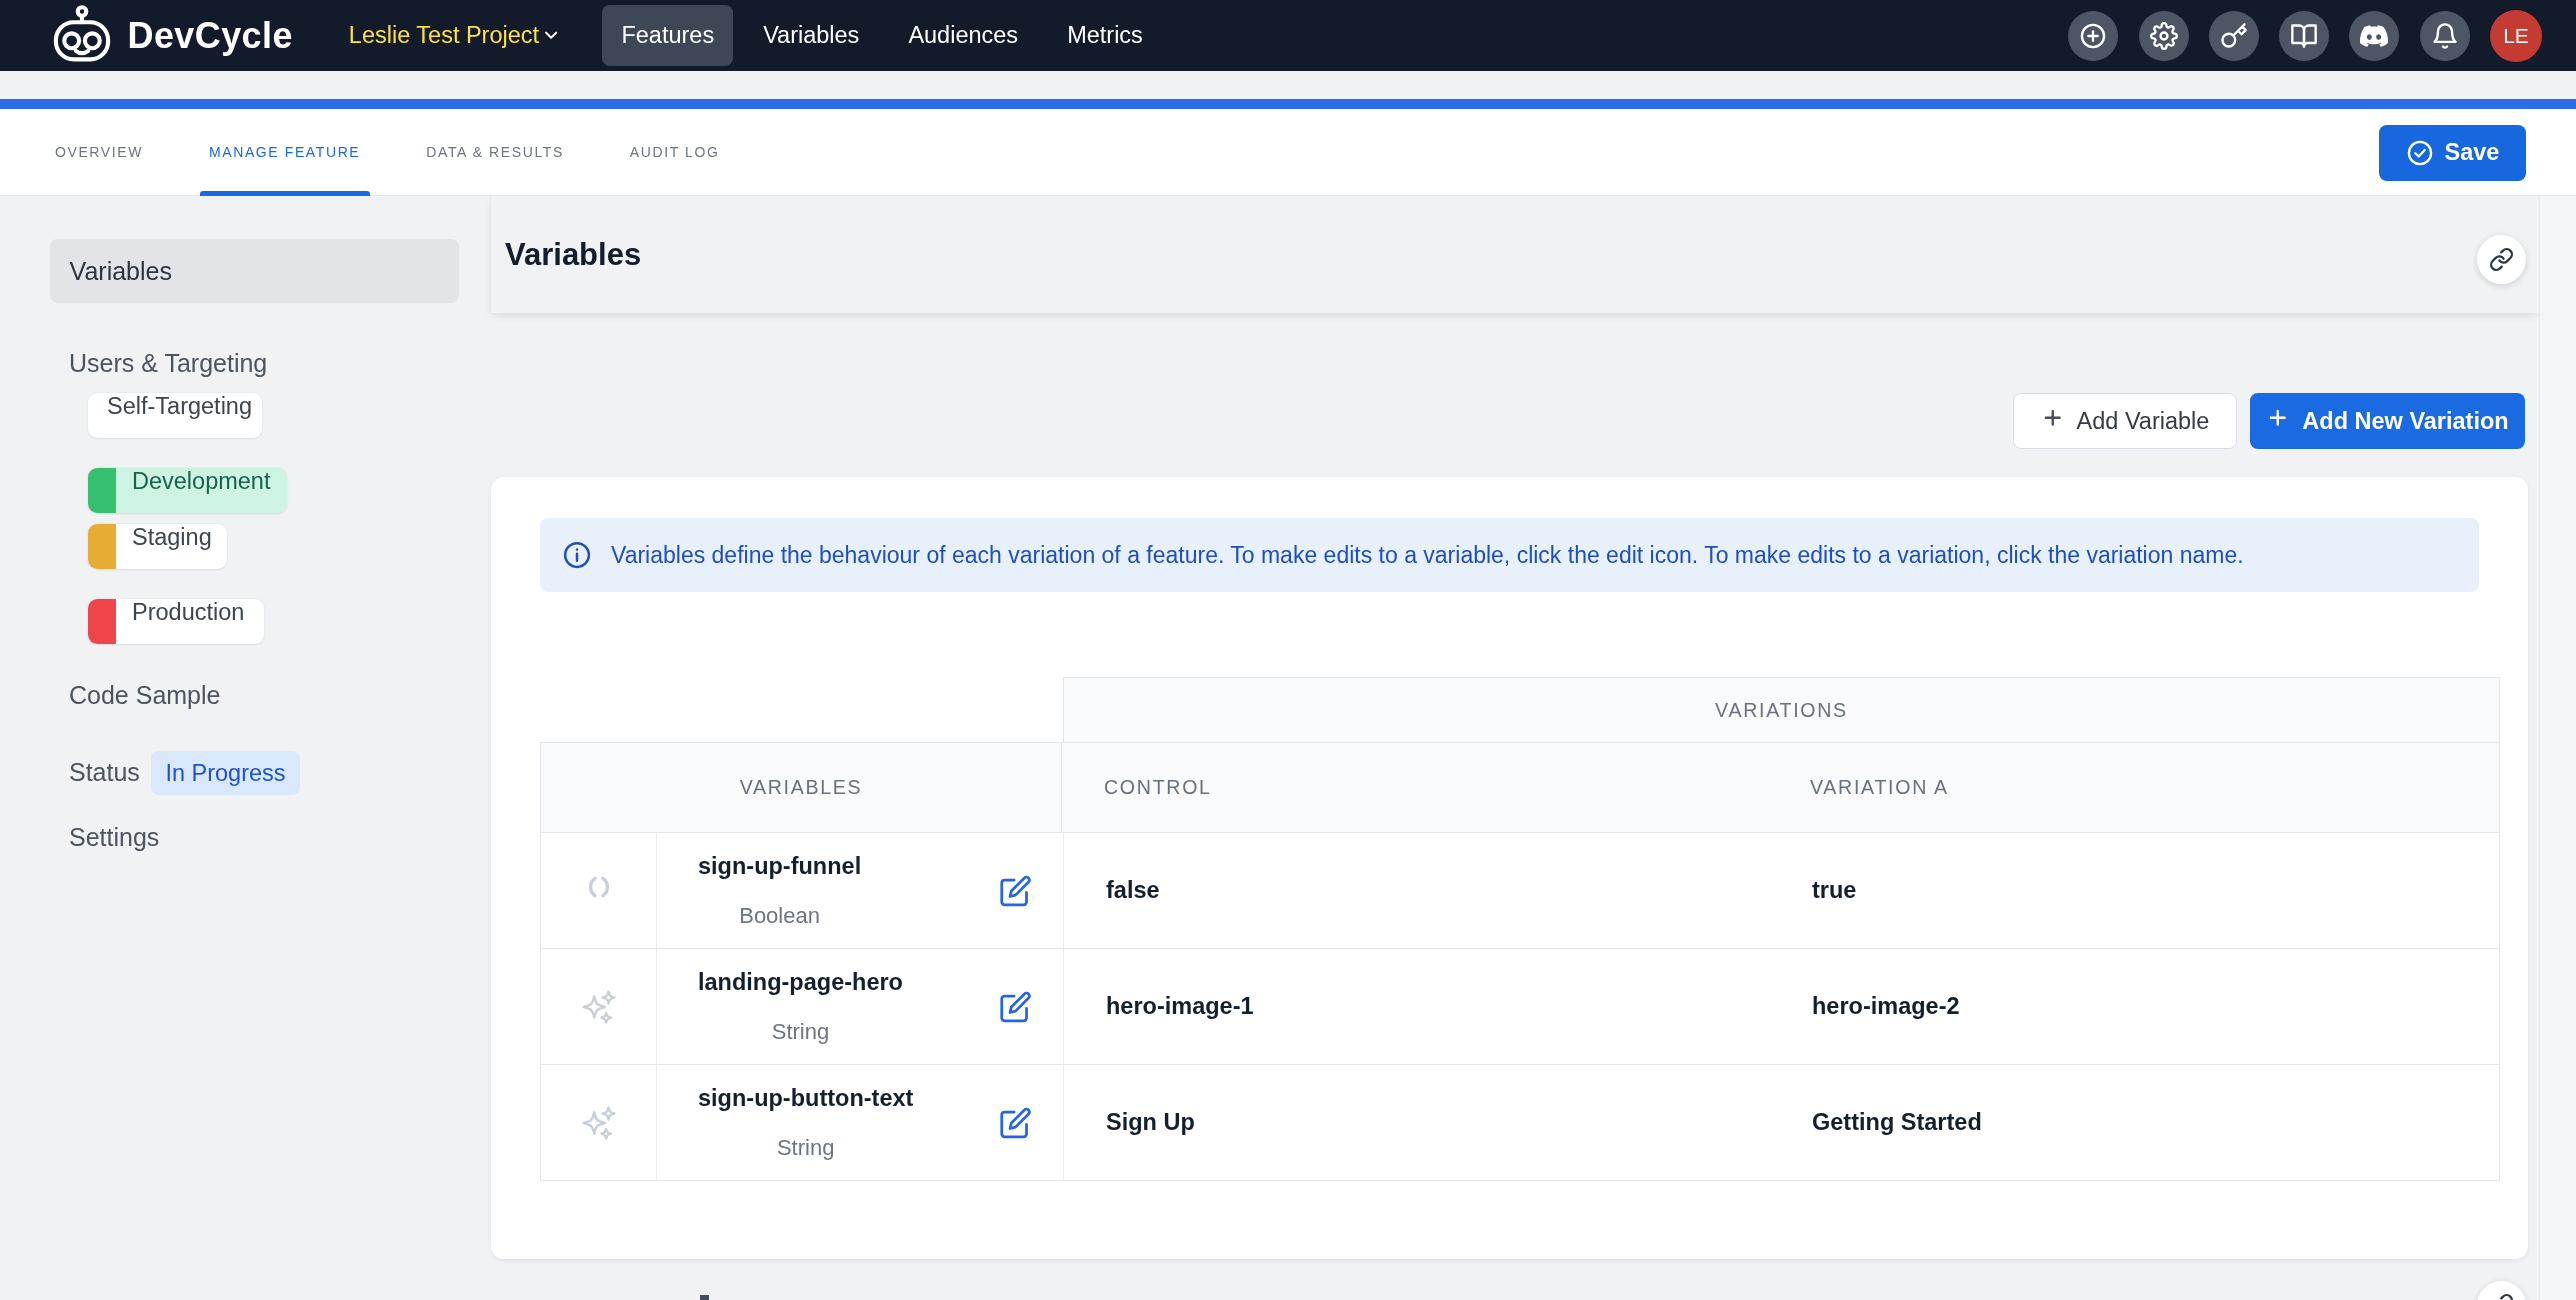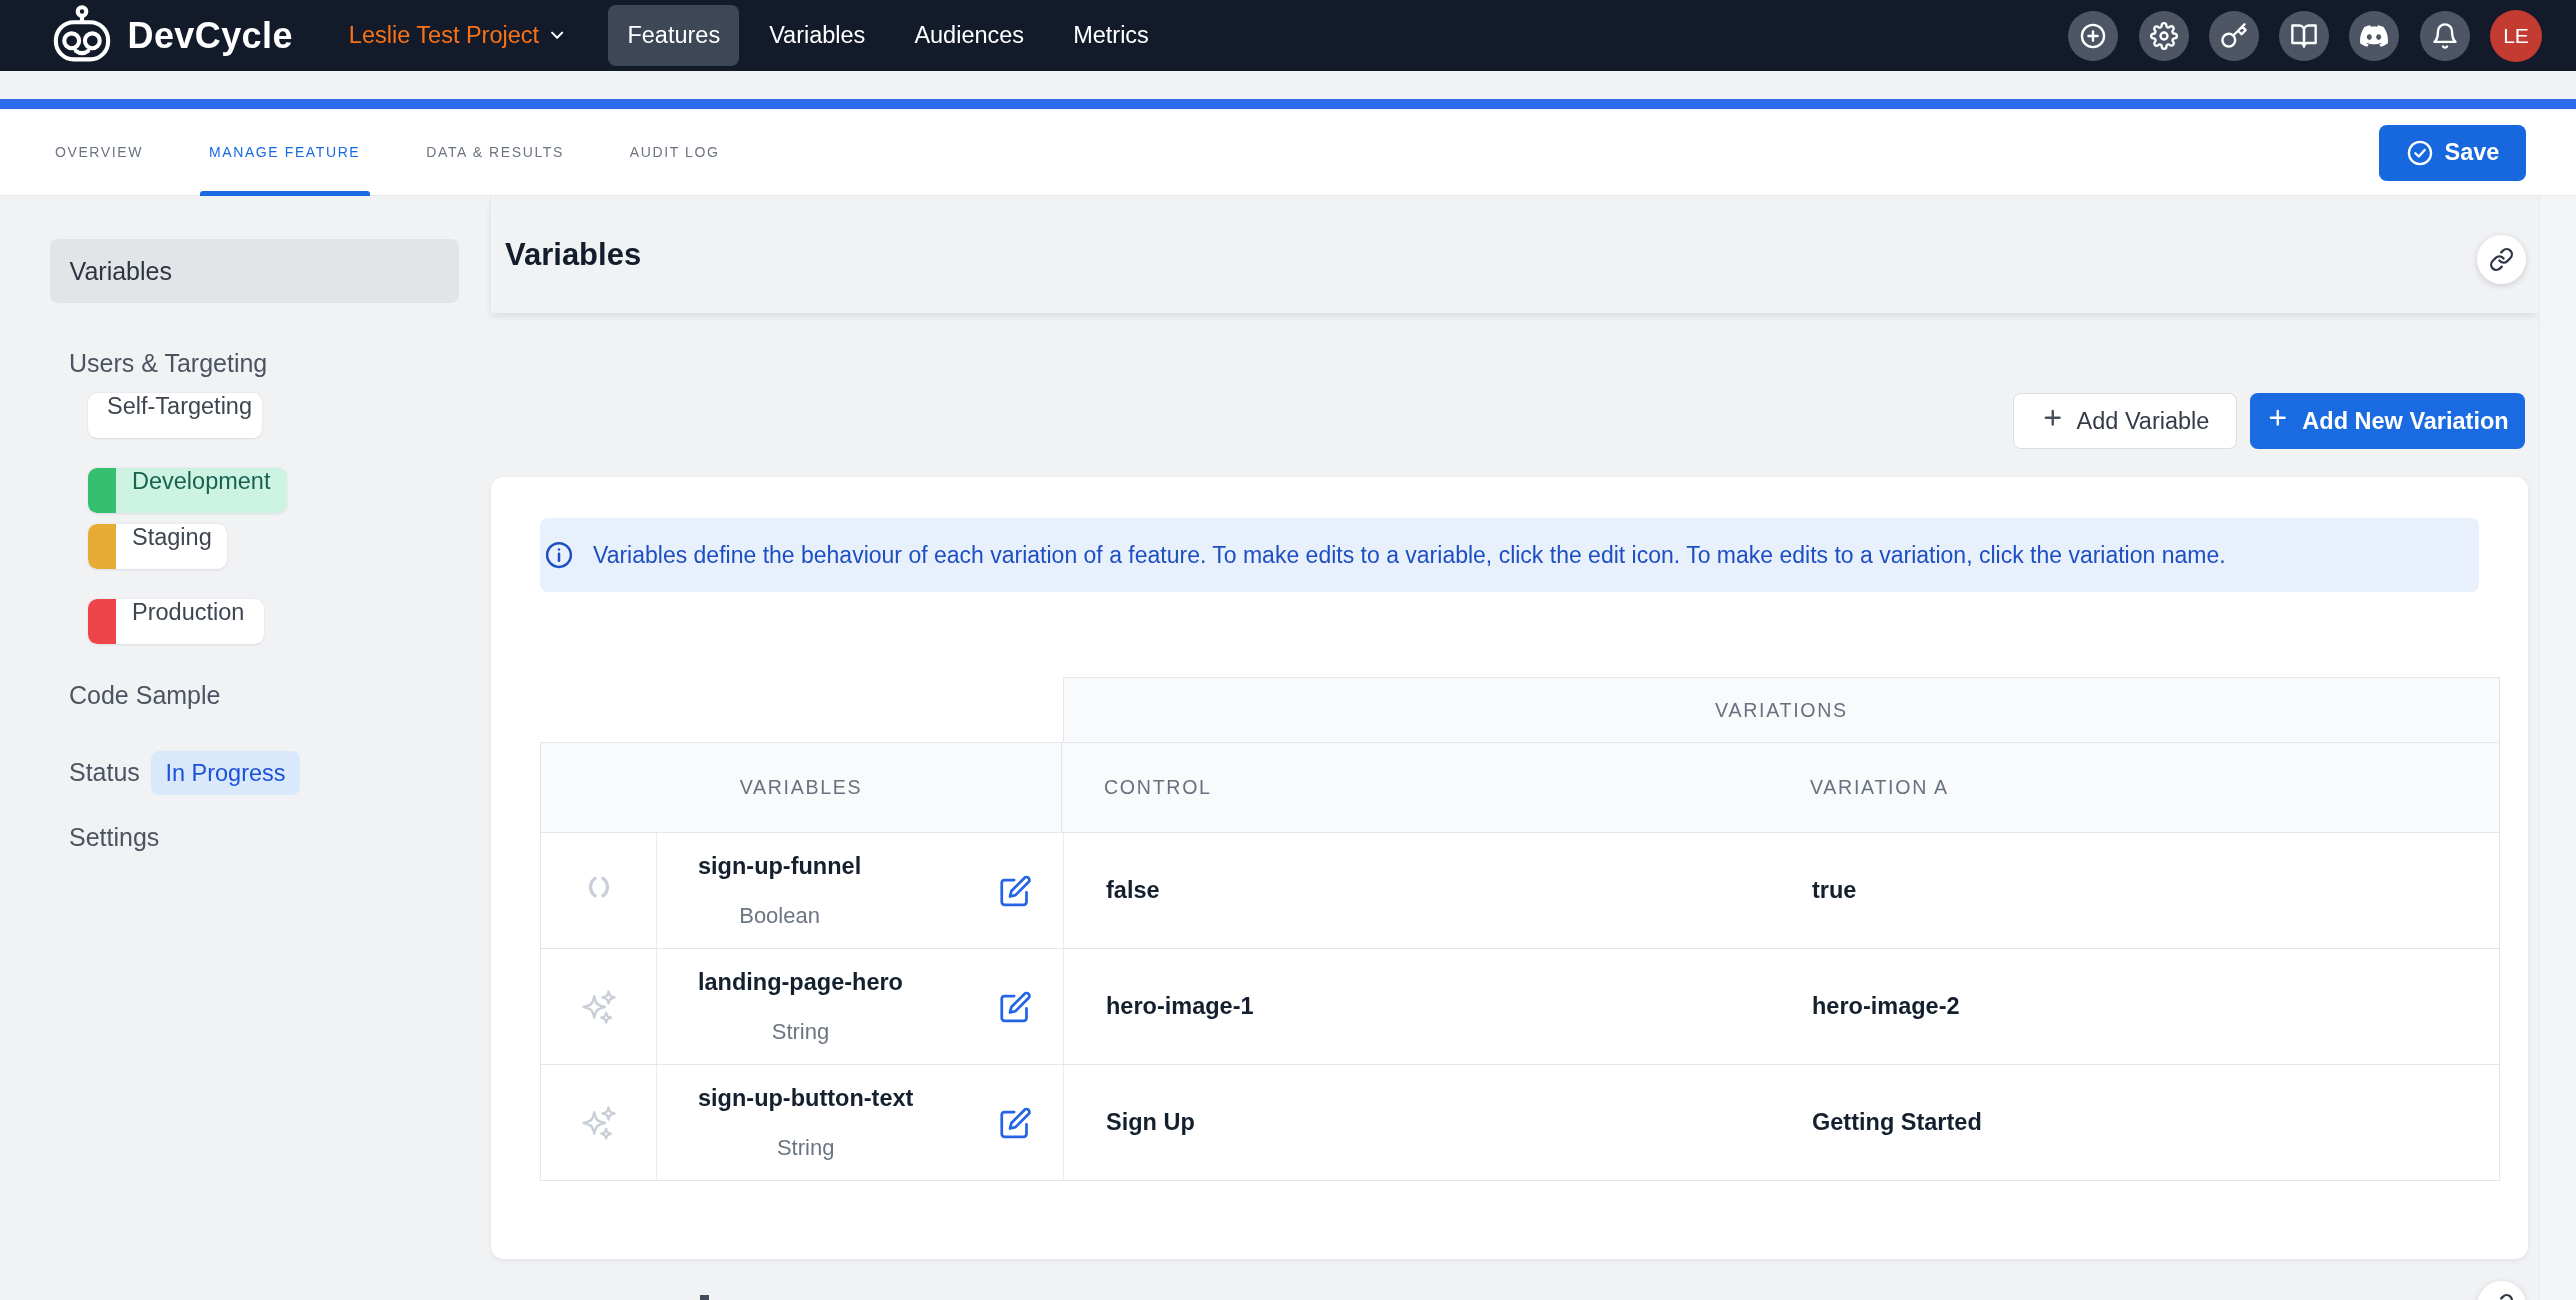--- a/index.html
+++ b/index.html
@@ -5,21 +5,21 @@
   * { margin:0; padding:0; box-sizing:border-box; }
   html,body { width:2576px; height:1301px; overflow:hidden; background:#f1f2f4;
               font-family:"Liberation Sans", sans-serif; }
 
   
   .nav { position:absolute; left:0; top:0; width:2576px; height:71px; background:#131b2b;
          display:flex; align-items:center; padding:0 34px 0 49px; }
   .brand { display:flex; align-items:center; gap:12.5px; }
   .brand svg { width:66px; height:66px; }
   .brand-name { color:#fff; font-size:36px; font-weight:700; letter-spacing:0.4px; }
-  .project { display:flex; align-items:center; gap:8px; margin-left:56px; color:#f97316;
+  .project { display:flex; align-items:center; gap:2px; margin-left:56px; color:#fde047;
              font-size:23.5px; cursor:pointer; }
   .project svg { width:20.3px; height:20.3px; stroke:#fff; }
   .nav-items { display:flex; gap:11px; margin-left:41px; }
   .nav-item { color:#fff; font-size:23.5px; padding:17px 19px; border-radius:7.8px; cursor:pointer; }
   .nav-item.active { background:#3d4756; }
   .nav-right { margin-left:auto; display:flex; align-items:center; gap:20.3px; }
   .icon-btn { width:50px; height:50px; border-radius:50%; background:#4e5665;
               display:flex; align-items:center; justify-content:center; cursor:pointer; }
   .icon-btn svg { width:28px; height:28px; stroke:#fff; fill:none; stroke-width:2;
                   stroke-linecap:round; stroke-linejoin:round; }
@@ -87,21 +87,21 @@
                        background:#1a6ae2; border:none; border-radius:7.8px; font-size:23.5px;
                        font-weight:600; color:#fff; display:flex; align-items:center;
                        justify-content:center; gap:12.5px; cursor:pointer; font-family:inherit; }
   .plus-glyph svg { width:23.5px; height:23.5px; fill:none; stroke-width:2.4; stroke-linecap:round; }
   .btn-add-variable .plus-glyph svg { stroke:#454e5a; }
   .btn-add-variation .plus-glyph svg { stroke:#fff; }
 
   .card { position:absolute; left:491px; top:281px; width:2037px; height:782px; background:#fff;
           border-radius:12.5px; box-shadow:0 1.6px 4.7px rgba(25,35,55,0.07); }
   .banner { position:absolute; left:49px; top:41px; width:1939px; height:74px; background:#e8f0fc;
-            border-radius:7.8px; display:flex; align-items:center; padding-left:4px; gap:19px;
+            border-radius:7.8px; display:flex; align-items:center; padding-left:22px; gap:19px;
             color:#1d4fc2; font-size:23px; }
   .banner svg { width:30px; height:30px; stroke:#1d4fc2; fill:none; stroke-width:2;
                 stroke-linecap:round; flex:none; }
 
   
   .tbl { position:absolute; left:49px; top:200px; width:1960px;text-align:center; }
   .tbl-group-hd { margin-left:523px; width:1437px; height:65px; background:#f9fafb;
                   border:1.6px solid #e3e6ea; border-bottom:0; display:flex; align-items:center;
                   justify-content:center; font-size:19.6px; letter-spacing:1.7px; color:#68717f;
                   font-weight:500; }

